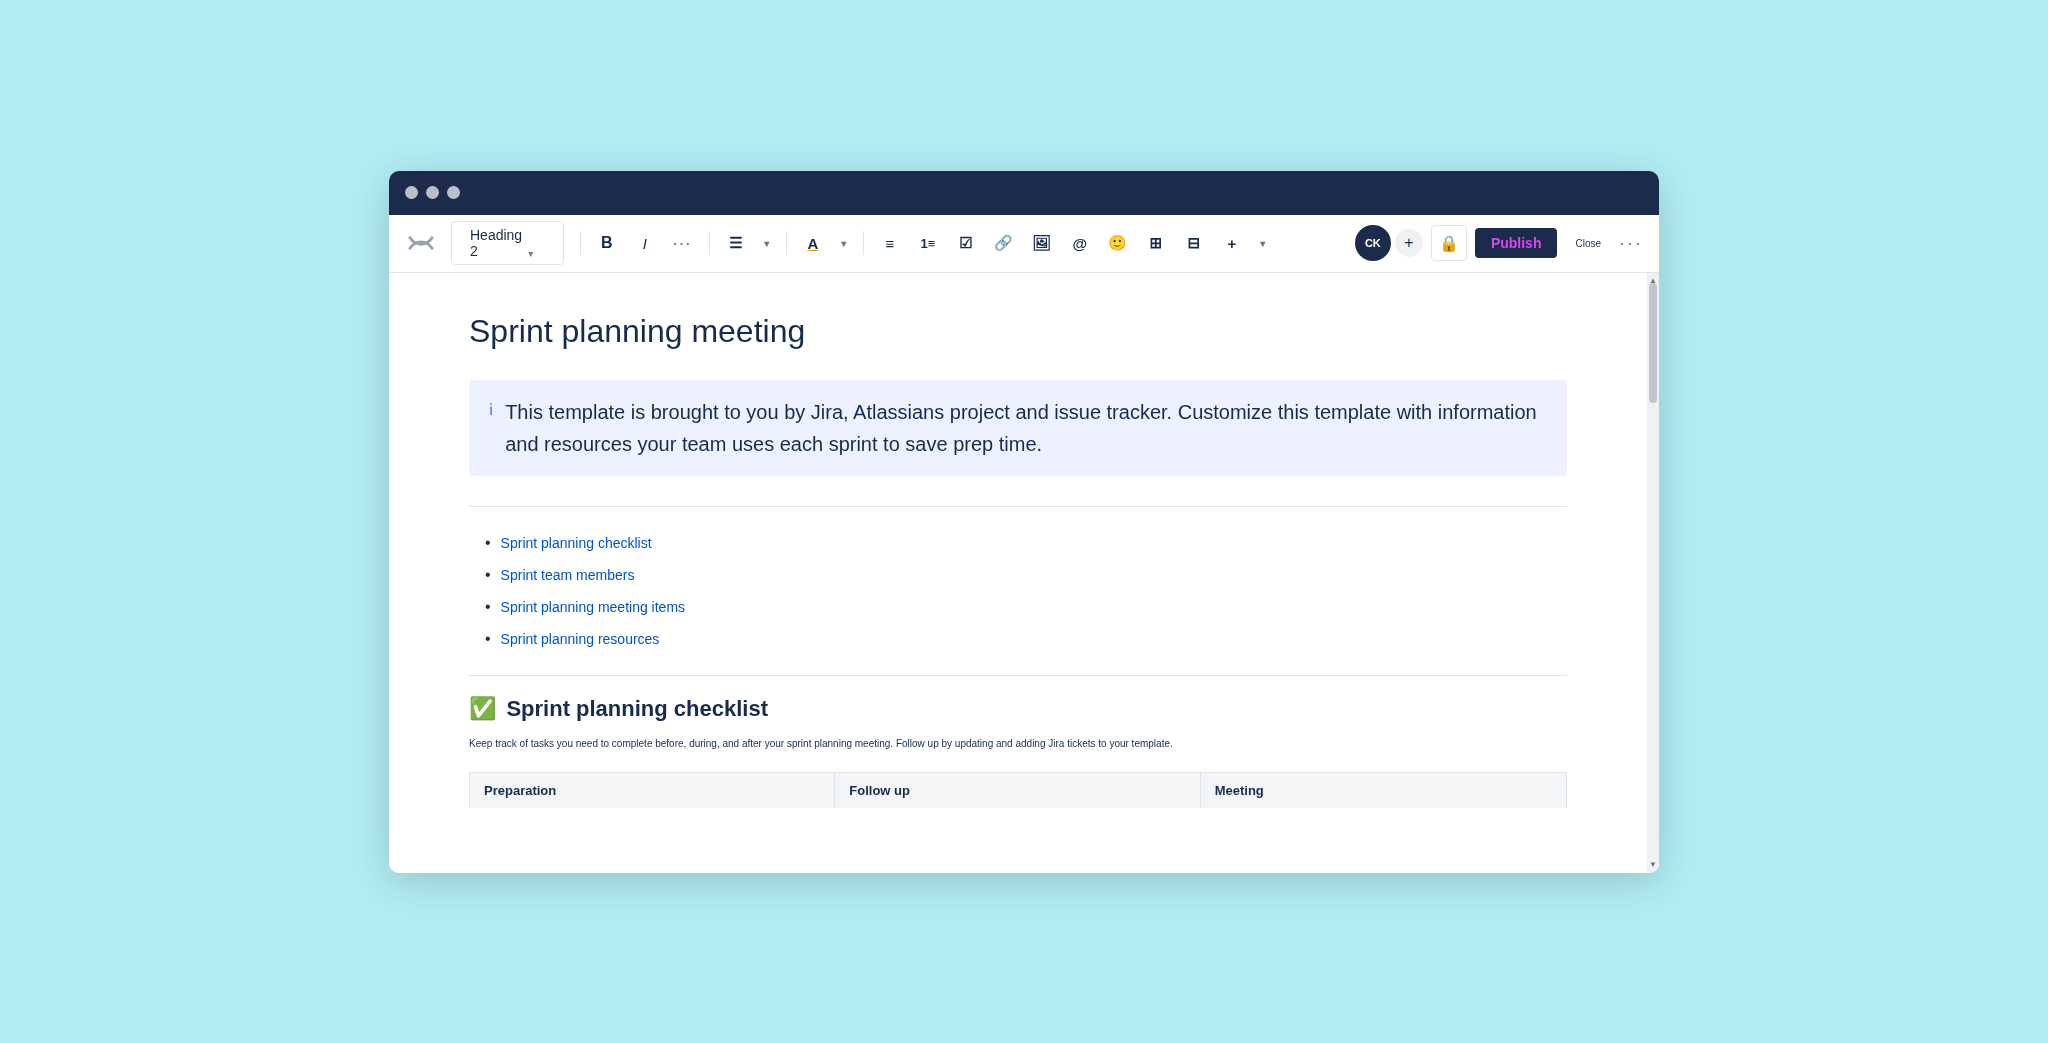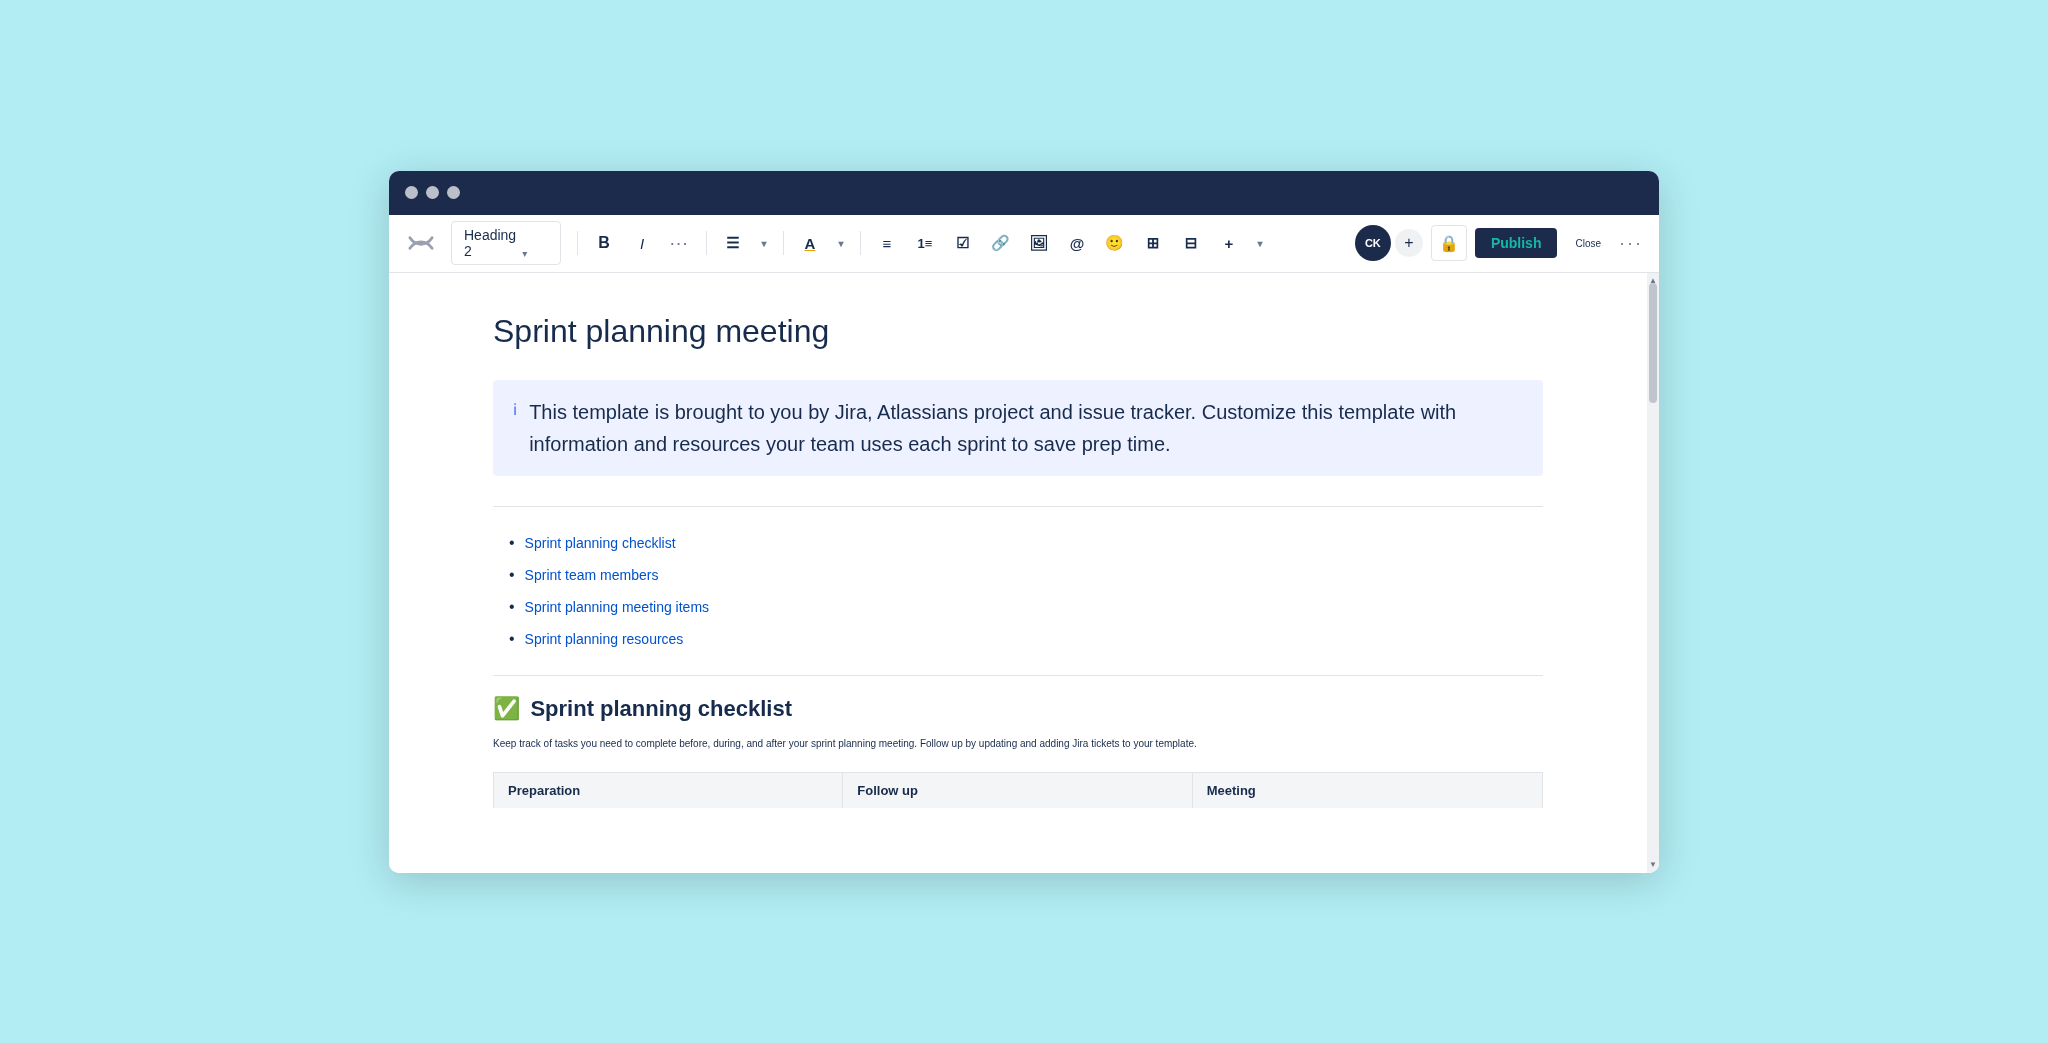--- a/index.html
+++ b/index.html
@@ -51,21 +51,21 @@
       align-items: center;
       justify-content: center;
     }
     .toolbar-logo svg {
       width: 28px; height: 28px;
     }
     .heading-select {
       display: flex;
       align-items: flex-end;
       gap: 6px;
-      padding: 5px 12px;
+      padding: 5px 18px;
       border: 1px solid #e0e3e8;
       border-radius: 4px;
       cursor: pointer;
       font-size: 14px;
       color: #172b4d;
       background: #fff;
       min-width: 110px;
       margin-right: 6px;
     }
     .heading-select span { flex: 1; }
@@ -130,21 +130,21 @@
       background: #fff;
       cursor: pointer;
       display: flex;
       align-items: center;
       justify-content: center;
       font-size: 16px;
       color: #6b778c;
     }
     .btn-publish {
       background: #1c2b4b;
-      color: #14b8a6;
+      color: #d946ef;
       border: none;
       border-radius: 4px;
       padding: 7px 16px;
       font-size: 14px;
       font-weight: 600;
       cursor: pointer;
       text-align: right;
     }
     .btn-close {
       background: transparent;
@@ -161,21 +161,21 @@
       color: #6b778c;
       cursor: pointer;
       letter-spacing: 2px;
     }
     .content-area {
       display: flex;
       background: #fff;
     }
     .editor {
       flex: 1;
-      padding: 40px 104px;
+      padding: 40px 80px;
       min-height: 600px;
       overflow-y: auto;
     }
     .page-title {
       font-size: 32px;
       font-weight: 400;
       color: #172b4d;
       margin-bottom: 30px;
     }
     .info-banner {

